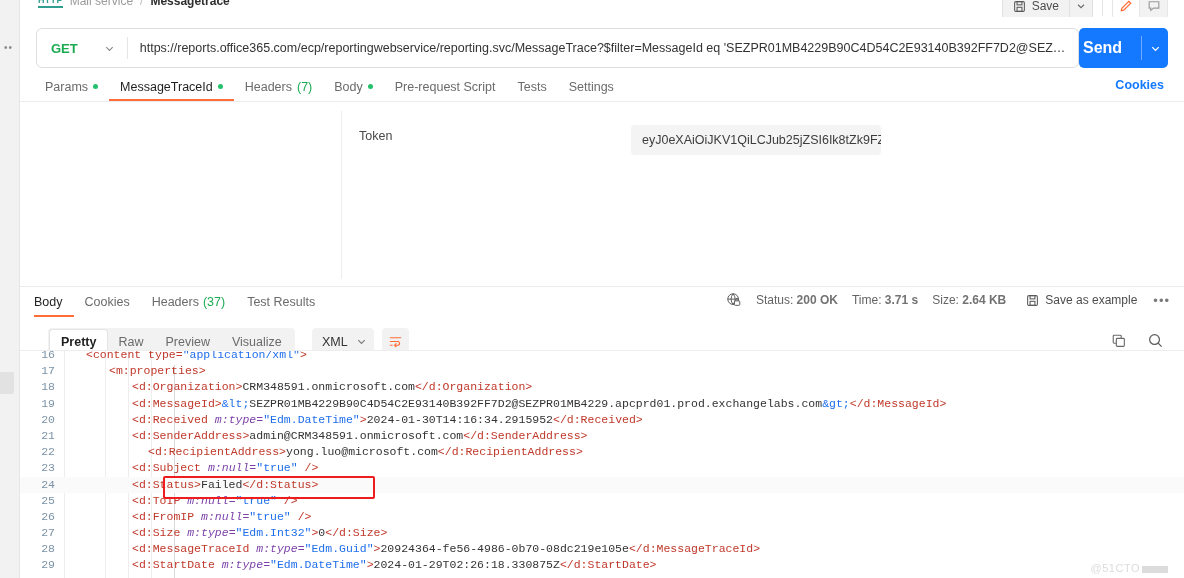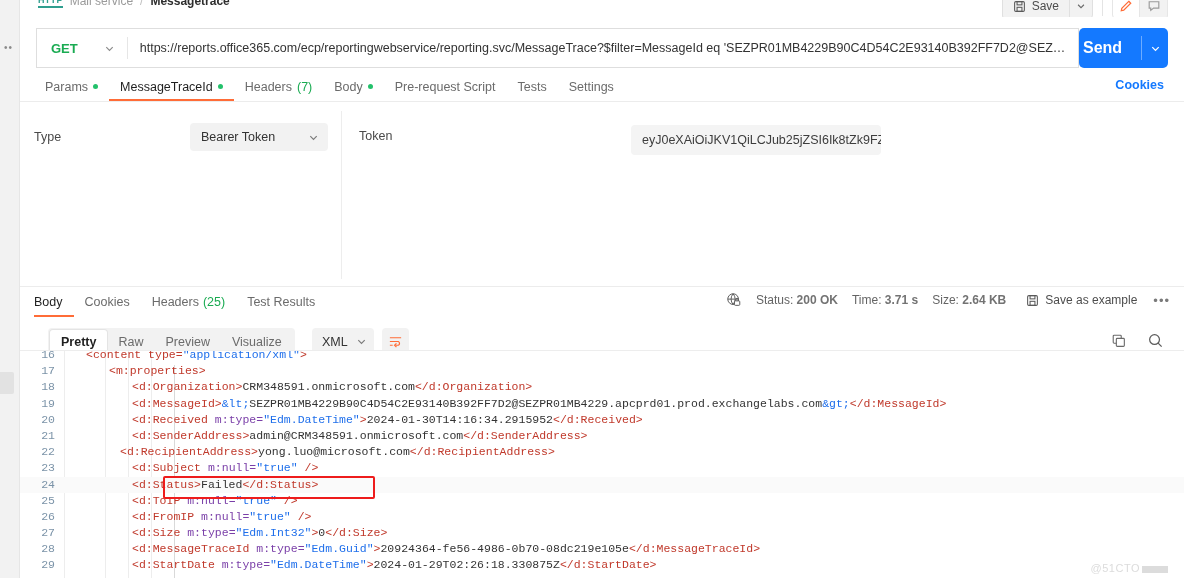--- a/index.html
+++ b/index.html
@@ -58,21 +58,21 @@
   .icon-sq {
     width: 28px; height: 26px; display: flex; align-items: center; justify-content: center;
     background: #fff; border: 1px solid #e6e6e6; border-radius: 4px 0 0 4px;
   }
   .icon-sq.flat { background: #f2f2f2; border-left: none; border-radius: 0 4px 4px 0; }
 
   
   .req-row { position: absolute; left: 20px; top: 22px; right: 0; height: 52px; }
   .url-shell {
     position: absolute; left: 16px; top: 6px; width: 1043px; height: 40px;
-    border: 1px solid #dedede; border-radius: 0; background: #fff;
+    border: 1px solid #dedede; border-radius: 6px; background: #fff;
     display: flex; align-items: center;
   }
   .method-box {
     display: flex; align-items: center; gap: 26px;
     padding: 0 12px 0 14px; height: 38px;
   }
   .method-lbl { font-size: 13px; font-weight: 700; color: #1aab52; }
   .method-div { width: 1px; height: 22px; background: #e6e6e6; }
   .url-inp {
     flex: 1; height: 38px; line-height: 38px;
@@ -189,21 +189,21 @@
   }
   .code-line.hl { background: #fafafa; }
   .ln {
     display: inline-block; width: 44px; text-align: right; padding-right: 9px;
     color: #7b93a8; font-family: "Liberation Mono", monospace; font-size: 11.5px;
     user-select: none;
   }
   .code-txt { display: inline-block; color: #333; }
   .tk { color: #c0392b; }
   .tv { color: #1f6feb; }
-  .tp { color: #7a3fa8; }
+  .tp { color: #7a3fa8; font-style: italic; }
   .tt { color: #333; }
   .te { color: #1f6feb; }
 
   
   .guide { position: absolute; top: 0; bottom: 0; width: 1px; background: #ededed; }
   .indent-rail { position: absolute; width: 1px; background: #d9d9d9; }
 
   
   .redbox {
     position: absolute; left: 163px; top: 476px;
@@ -325,49 +325,38 @@
       <span>Tests</span>
     </div>
     <div class="rtab">
       <span>Settings</span>
     </div>
     <div class="cookies-link">Cookies</div>
   </div>
 
   <div class="auth-pane">
     <div class="auth-left">
-      <div class="type-row">
-        <div class="type-lbl">Type</div>
-        <div class="type-sel">
-          <span>Bearer Token</span>
-          <span>
-            <svg width="11" height="11" viewBox="0 0 12 12" fill="none" stroke="#7a7a7a" stroke-width="1.25">
-              <path d="M2.5 4.5 L6 8 L9.5 4.5"></path>
-            </svg>
-          </span>
-        </div>
-      </div>
     </div>
     <div class="auth-divider"></div>
     <div class="token-lbl">Token</div>
     <div class="token-box" placeholder="Token">eyJ0eXAiOiJKV1QiLCJub25jZSI6Ik8tZk9FZF…</div>
   </div>
 
   <div class="resp-sep"></div>
 
   <div class="resp-tabs">
     <div class="stab active">
       <span>Body</span>
     </div>
     <div class="stab">
       <span>Cookies</span>
     </div>
     <div class="stab">
       <span>Headers</span>
-      <span class="scount">(25)</span>
+      <span class="scount">(37)</span>
     </div>
     <div class="stab">
       <span>Test Results</span>
     </div>
   </div>
 
   <div class="resp-meta">
     <span>
       <svg width="16" height="16" viewBox="0 0 18 18" fill="none" stroke="#5a5a5a" stroke-width="1.1">
         <circle cx="8" cy="8" r="6"></circle>
@@ -446,21 +435,21 @@
     <div class="guide" style="left:108px;"></div>
     <div class="guide" style="left:131px;"></div>
     <div class="indent-rail" style="left:154px; top:14px; bottom:0;"></div>
     <div class="code-scroll" id="code-scroll">
         <div class="code-line" style="margin-top: -4px;"><span class="ln">16</span><span class="code-txt" style="padding-left: 22px;"><span class="tk">&lt;content type=</span><span class="tv">"application/xml"</span><span class="tk">&gt;</span></span></div>
         <div class="code-line"><span class="ln">17</span><span class="code-txt" style="padding-left: 45px;"><span class="tk">&lt;m:properties&gt;</span></span></div>
         <div class="code-line"><span class="ln">18</span><span class="code-txt" style="padding-left: 68px;"><span class="tk">&lt;d:Organization&gt;</span><span class="tt">CRM348591.onmicrosoft.com</span><span class="tk">&lt;/d:Organization&gt;</span></span></div>
         <div class="code-line"><span class="ln">19</span><span class="code-txt" style="padding-left: 68px;"><span class="tk">&lt;d:MessageId&gt;</span><span class="te">&amp;lt;</span><span class="tt">SEZPR01MB4229B90C4D54C2E93140B392FF7D2@SEZPR01MB4229.apcprd01.prod.exchangelabs.com</span><span class="te">&amp;gt;</span><span class="tk">&lt;/d:MessageId&gt;</span></span></div>
         <div class="code-line"><span class="ln">20</span><span class="code-txt" style="padding-left: 68px;"><span class="tk">&lt;d:Received </span><span class="tp">m:type=</span><span class="tv">"Edm.DateTime"</span><span class="tk">&gt;</span><span class="tt">2024-01-30T14:16:34.2915952</span><span class="tk">&lt;/d:Received&gt;</span></span></div>
         <div class="code-line"><span class="ln">21</span><span class="code-txt" style="padding-left: 68px;"><span class="tk">&lt;d:SenderAddress&gt;</span><span class="tt">admin@CRM348591.onmicrosoft.com</span><span class="tk">&lt;/d:SenderAddress&gt;</span></span></div>
-        <div class="code-line"><span class="ln">22</span><span class="code-txt" style="padding-left: 56px;"><span class="tk">&lt;d:RecipientAddress&gt;</span><span class="tt">yong.luo@microsoft.com</span><span class="tk">&lt;/d:RecipientAddress&gt;</span></span></div>
+        <div class="code-line"><span class="ln">22</span><span class="code-txt" style="padding-left: 84px;"><span class="tk">&lt;d:RecipientAddress&gt;</span><span class="tt">yong.luo@microsoft.com</span><span class="tk">&lt;/d:RecipientAddress&gt;</span></span></div>
         <div class="code-line"><span class="ln">23</span><span class="code-txt" style="padding-left: 68px;"><span class="tk">&lt;d:Subject </span><span class="tp">m:null=</span><span class="tv">"true"</span><span class="tk"> /&gt;</span></span></div>
         <div class="code-line hl"><span class="ln">24</span><span class="code-txt" style="padding-left: 68px;"><span class="tk">&lt;d:Status&gt;</span><span class="tt">Failed</span><span class="tk">&lt;/d:Status&gt;</span></span></div>
         <div class="code-line"><span class="ln">25</span><span class="code-txt" style="padding-left: 68px;"><span class="tk">&lt;d:ToIP </span><span class="tp">m:null=</span><span class="tv">"true"</span><span class="tk"> /&gt;</span></span></div>
         <div class="code-line"><span class="ln">26</span><span class="code-txt" style="padding-left: 68px;"><span class="tk">&lt;d:FromIP </span><span class="tp">m:null=</span><span class="tv">"true"</span><span class="tk"> /&gt;</span></span></div>
         <div class="code-line"><span class="ln">27</span><span class="code-txt" style="padding-left: 68px;"><span class="tk">&lt;d:Size </span><span class="tp">m:type=</span><span class="tv">"Edm.Int32"</span><span class="tk">&gt;</span><span class="tt">0</span><span class="tk">&lt;/d:Size&gt;</span></span></div>
         <div class="code-line"><span class="ln">28</span><span class="code-txt" style="padding-left: 68px;"><span class="tk">&lt;d:MessageTraceId </span><span class="tp">m:type=</span><span class="tv">"Edm.Guid"</span><span class="tk">&gt;</span><span class="tt">20924364-fe56-4986-0b70-08dc219e105e</span><span class="tk">&lt;/d:MessageTraceId&gt;</span></span></div>
         <div class="code-line"><span class="ln">29</span><span class="code-txt" style="padding-left: 68px;"><span class="tk">&lt;d:StartDate </span><span class="tp">m:type=</span><span class="tv">"Edm.DateTime"</span><span class="tk">&gt;</span><span class="tt">2024-01-29T02:26:18.330875Z</span><span class="tk">&lt;/d:StartDate&gt;</span></span></div>
       </div>
   </div>
 

